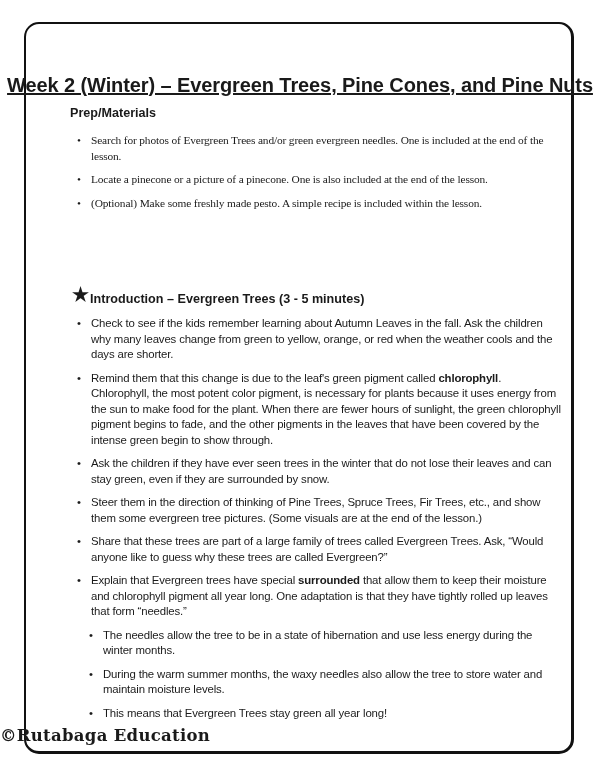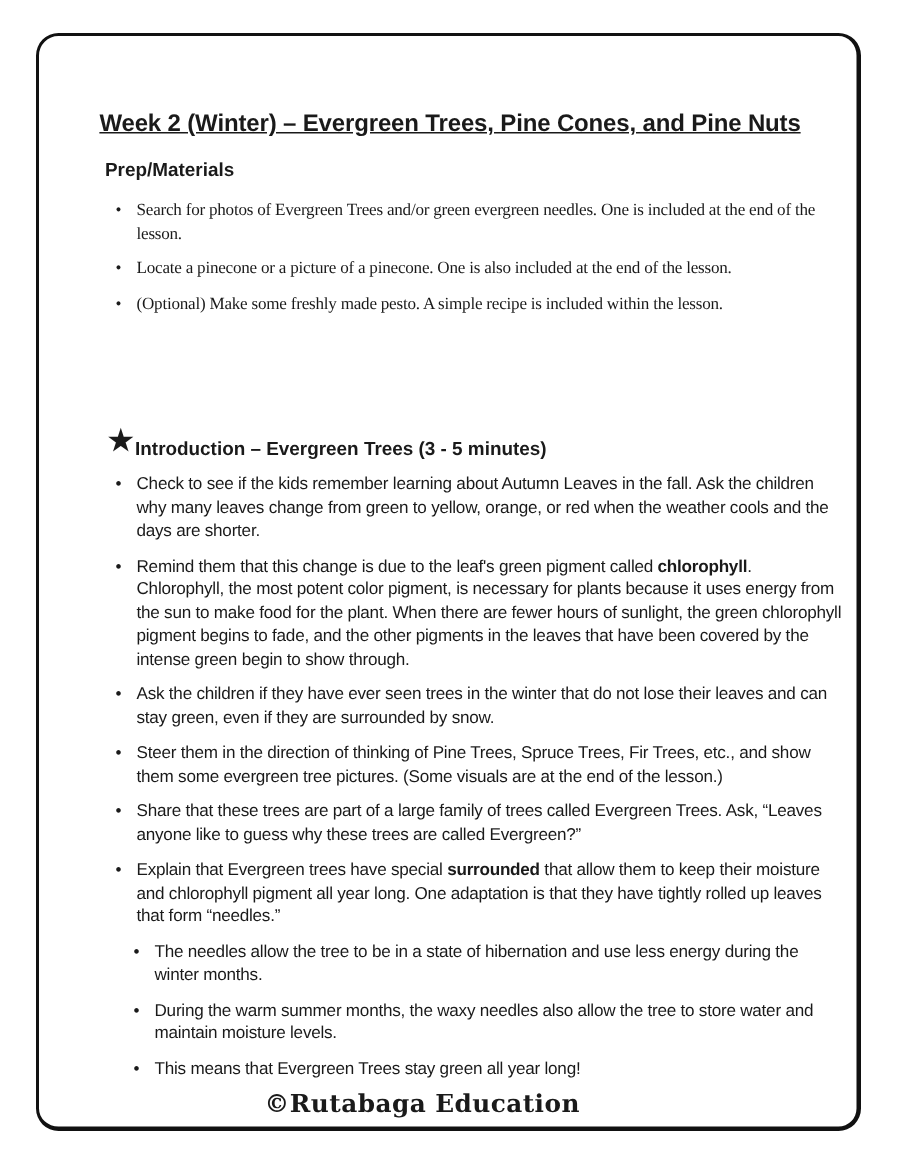--- a/index.html
+++ b/index.html
@@ -3,33 +3,33 @@
   <meta charset="utf-8">
   <style>
     html, body { margin: 0; padding: 0; background: #ffffff; }
     body { width: 600px; height: 776px; position: relative; overflow: hidden;
       font-family: "Liberation Sans", sans-serif; color: #1a1a1a; }
     .frame { position: absolute; left: 24px; top: 22px; width: 550px; height: 732px;
       border-top: 2px solid #111; border-left: 2px solid #111;
       border-right: 3px solid #111; border-bottom: 3px solid #111;
       border-radius: 15px; box-sizing: border-box; }
     .title { position: absolute; left: 0; width: 600px; top: 74px; text-align: center;
-      font-weight: bold; font-size: 16px; text-decoration: underline; letter-spacing: -0.1px; }
+      font-weight: bold; font-size: 20px; text-decoration: underline; letter-spacing: -0.1px; }
     .h2 { position: absolute; left: 70px; font-weight: bold; font-size: 12.6px; }
     .h2.prep { top: 106px; }
     .h2.intro { top: 289px; left: 72px; display: flex; align-items: center; }
     .star { font-size: 19px; line-height: 1; margin-right: 1px; position: relative; top: -4px; }
     ul { list-style: none; margin: 0; padding: 0; position: absolute; left: 91px; width: 470px; }
     li { position: relative; font-size: 11.4px; line-height: 15.5px; margin-bottom: 8px; letter-spacing: -0.15px; }
     li::before { content: "\2022"; position: absolute; left: -14px; top: 0; }
     ul.prep-list { top: 133px; font-family: Liberation Serif, serif; }
     ul.intro-list { top: 316px; }
     ul.sub-list { position: static; padding-left: 12px; margin-top: 8px; width: 460px; }
     b { font-weight: bold; }
-    .footer { position: absolute; left: 0; width: 563px; top: 726px; text-align: center;
+    .footer { position: absolute; left: 0; width: 563px; top: 726px; 
       font-family: "DejaVu Serif", serif; font-weight: bold; font-size: 16.5px; letter-spacing: 0.3px; }
   </style>
 </head>
 <body>
 
 <div class="frame"></div>
 
 <div class="title">Week 2 (Winter) – Evergreen Trees, Pine Cones, and Pine Nuts</div>
 
 <div class="h2 prep">Prep/Materials</div>
@@ -42,21 +42,21 @@
 <div class="h2 intro">
   <span class="star">★</span>
   <span>Introduction – Evergreen Trees (3 - 5 minutes)</span>
 </div>
 
 <ul class="intro-list">
   <li>Check to see if the kids remember learning about Autumn Leaves in the fall.  Ask the children why many leaves change from green to yellow, orange, or red when the weather cools and the days are shorter.</li>
   <li><span>Remind them that this change is due to the leaf's green pigment called </span><b>chlorophyll</b><span>. Chlorophyll, the most potent color pigment, is necessary for plants because it uses energy from the sun to make food for the plant.  When there are fewer hours of sunlight, the green chlorophyll pigment begins to fade, and the other pigments in the leaves that have been covered by the intense green begin to show through.</span></li>
   <li>Ask the children if they have ever seen trees in the winter that do not lose their leaves and can stay green, even if they are surrounded by snow.</li>
   <li>Steer them in the direction of thinking of Pine Trees, Spruce Trees, Fir Trees, etc., and show them some evergreen tree pictures. (Some visuals are at the end of the lesson.)</li>
-  <li>Share that these trees are part of a large family of trees called Evergreen Trees.  Ask, “Leaves anyone like to guess why these trees are called Evergreen?”</li>
+  <li>Share that these trees are part of a large family of trees called Evergreen Trees.  Ask, “Would anyone like to guess why these trees are called Evergreen?”</li>
   <li><span>Explain that Evergreen trees have special </span><b>surrounded</b><span> that allow them to keep their moisture and chlorophyll pigment all year long. One adaptation is that they have tightly rolled up leaves that form “needles.”</span>
     <ul class="sub-list">
       <li>The needles allow the tree to be in a state of hibernation and use less energy during the winter months.</li>
       <li>During the warm summer months, the waxy needles also allow the tree to store water and maintain moisture levels.</li>
       <li>This means that Evergreen Trees stay green all year long!</li>
     </ul>
   </li>
 </ul>
 
 <div class="footer">©Rutabaga Education</div>

